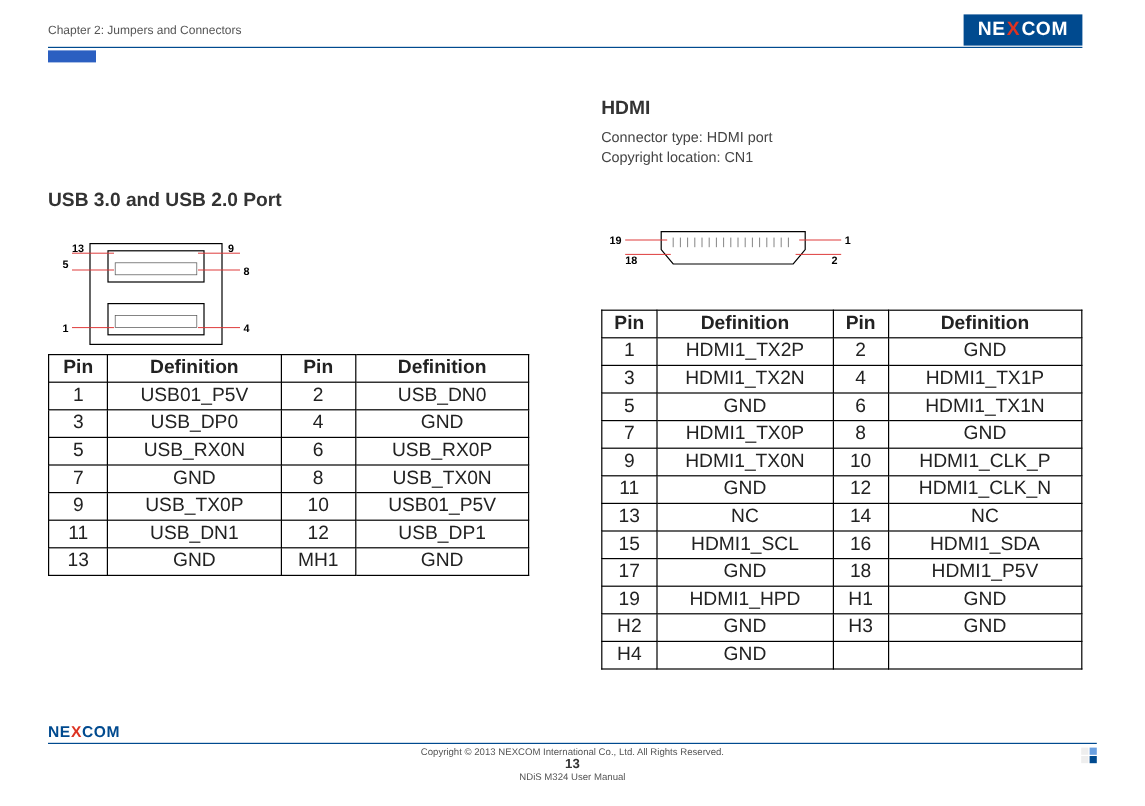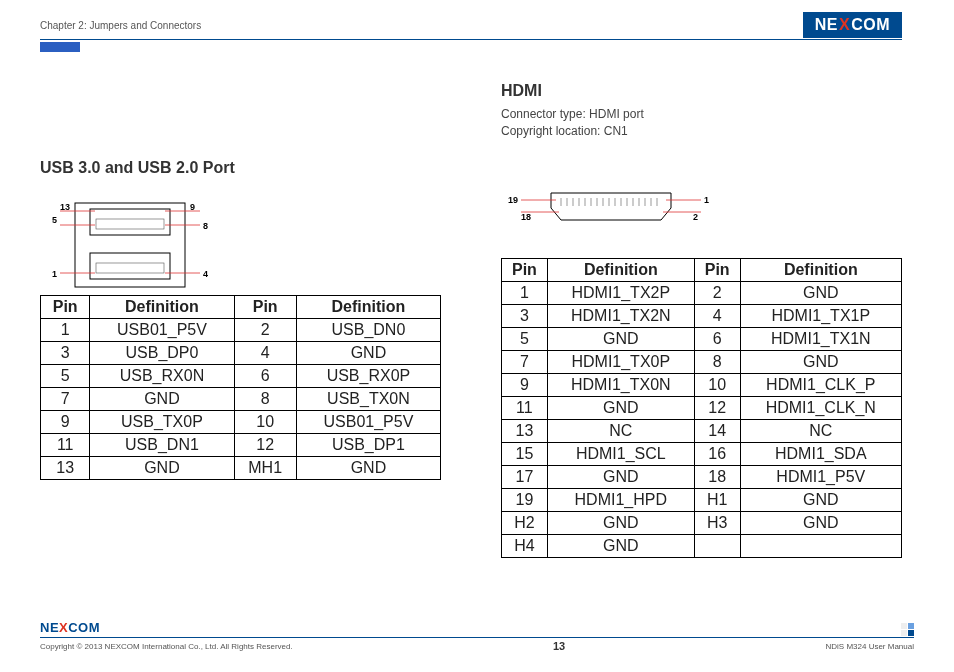--- a/index.html
+++ b/index.html
@@ -96,20 +96,21 @@
     border: none;
     border-top: 1px solid #004a8f;
     margin-bottom: 2px;
   }
   .footer-row {
     display: flex;
     justify-content: space-between;
     align-items: center;
     font-size: 8px;
     color: #555;
+    flex-direction: column;
   }
   .footer-logo {
     color: #004a8f;
     font-weight: bold;
     font-size: 13px;
     letter-spacing: 0.5px;
     margin-bottom: 2px;
     display: inline-flex;
     align-items: center;
   }

